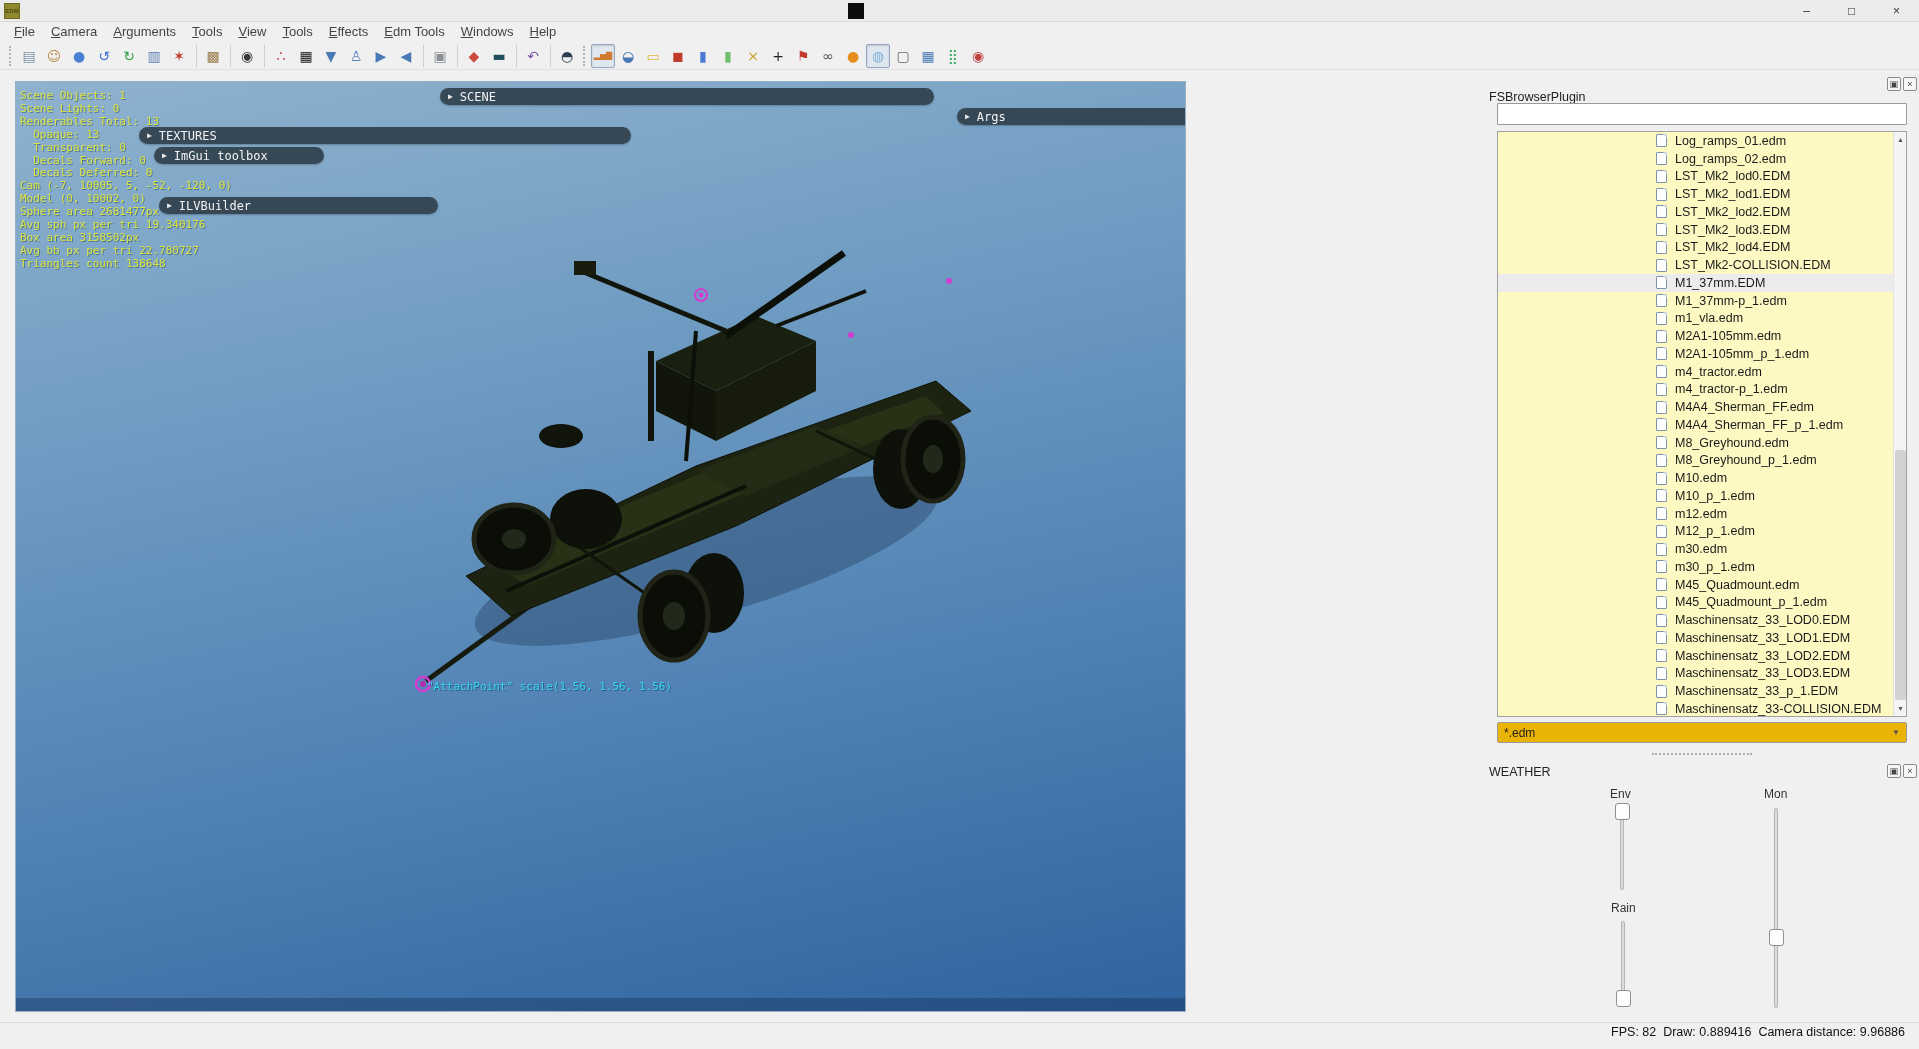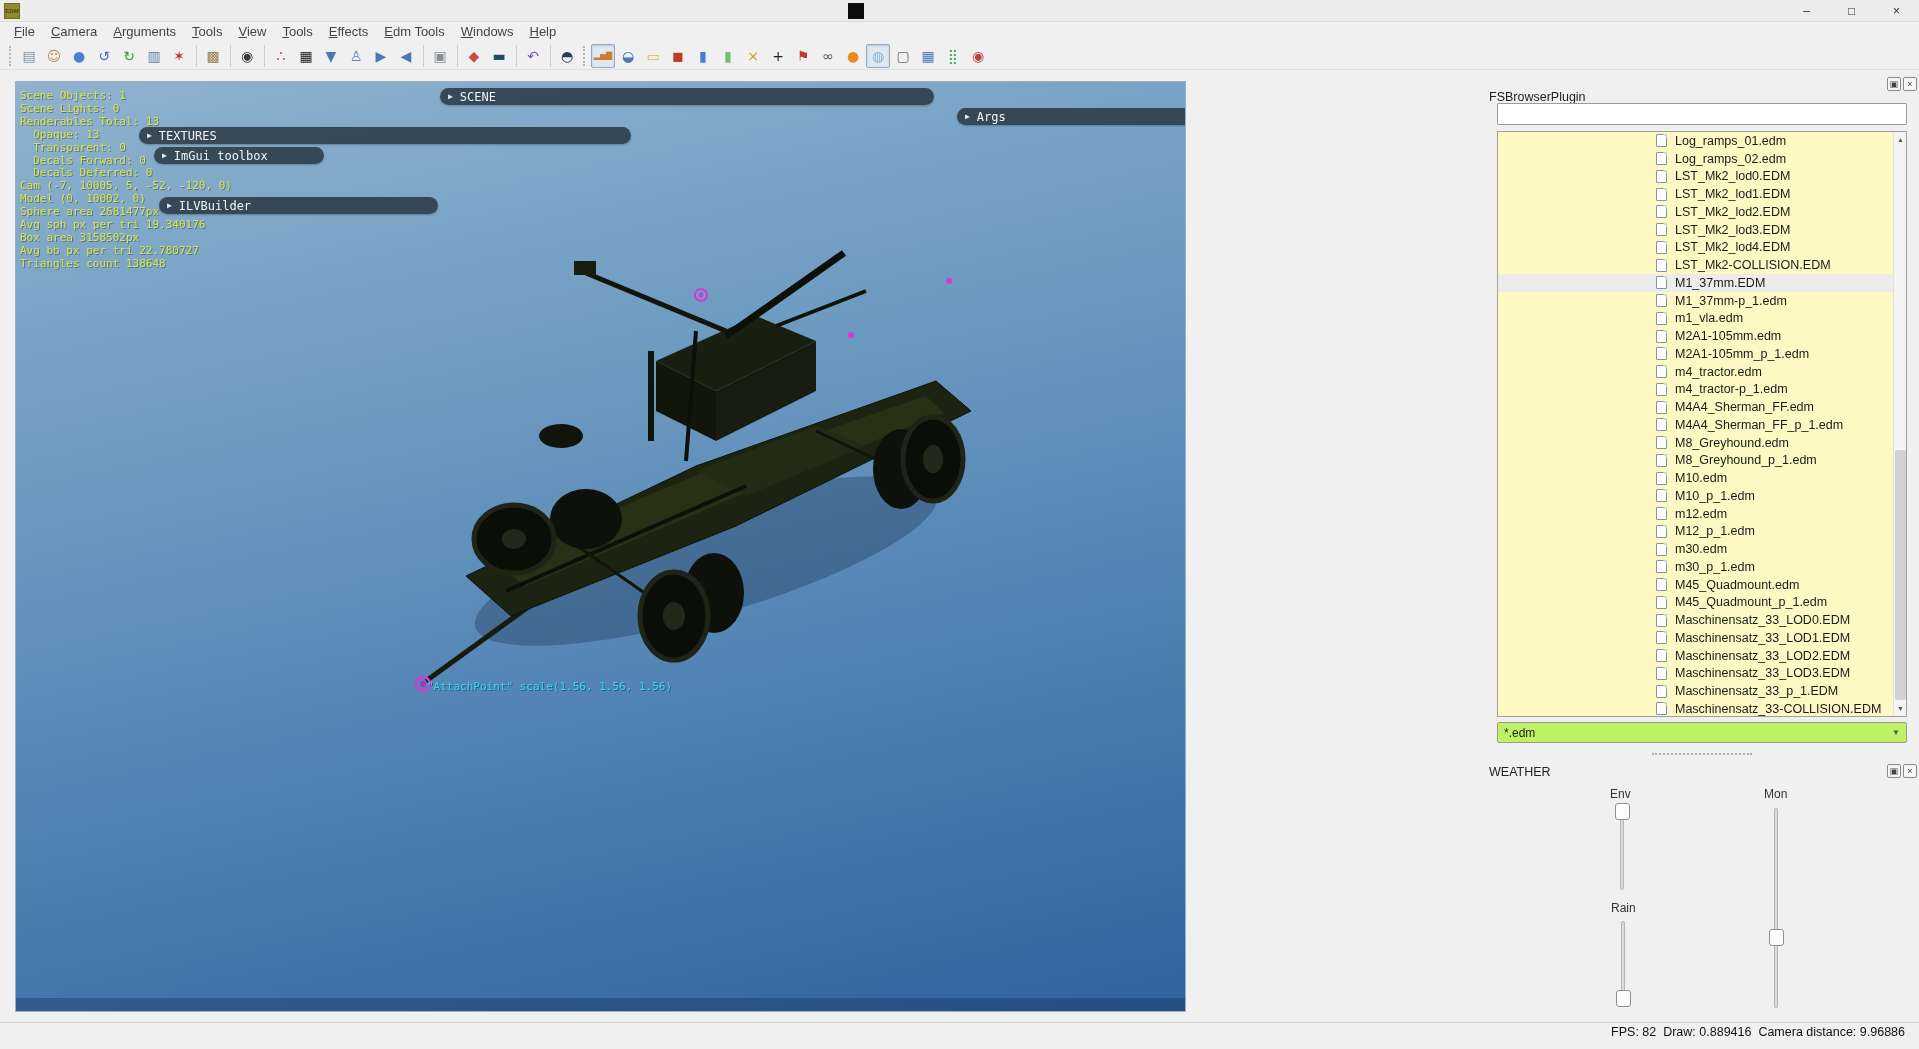--- a/index.html
+++ b/index.html
@@ -61,21 +61,21 @@
   .file-row.selected { background:#ececec; }
   .file-icon { width:11px; height:13px; background:#fff; border:1px solid #7e94a8; border-radius:1px; position:relative; flex:0 0 auto; }
   .file-icon::after { content:""; position:absolute; top:-1px; right:-1px; width:0; height:0; border-style:solid; border-width:0 4px 4px 0; border-color:transparent #c8d4de transparent transparent; }
   .file-name { font-size:12.5px; color:#1a1a1a; margin-left:8px; white-space:nowrap; }
   .vscroll { position:absolute; right:0; top:0; width:13px; height:100%; background:#f4f4f4; border-left:1px solid #e2e2e2; }
   .vs-arrow { position:absolute; left:0; width:13px; height:15px; font-size:7px; color:#5a5a5a; display:flex; align-items:center; justify-content:center; cursor:pointer; }
   .vs-up { top:0; }
   .vs-down { bottom:0; }
   .vs-thumb { position:absolute; left:1px; top:318px; width:11px; height:250px; background:#d2d2d2; border-radius:2px; cursor:pointer; }
 
-  .filter-select { position:absolute; left:12px; top:652px; width:410px; height:21px; background:#bef264; border:1px solid #9a9a9a; border-radius:2px; display:flex; align-items:center; padding:0 6px; font-size:12px; color:#222; cursor:pointer; }
+  .filter-select { position:absolute; left:12px; top:652px; width:410px; height:21px; background:#eab308; border:1px solid #9a9a9a; border-radius:2px; display:flex; align-items:center; padding:0 6px; font-size:12px; color:#222; cursor:pointer; }
   .filter-arrow { margin-left:auto; font-size:8px; color:#555; }
 
   .dock-splitter { position:absolute; left:167px; top:683px; width:100px; height:3px; border-top:2px dotted #b0b0b0; cursor:row-resize; }
 
   .weather-title { top:695px; }
   .weather-btns { top:694px; }
 
   .slider-label { position:absolute; font-size:12px; color:#333; }
   .slider-track { position:absolute; width:4px; background:#dcdcdc; border:1px solid #b5b5b5; border-radius:2px; cursor:pointer; }
   .slider-handle { position:absolute; width:15px; height:17px; background:#fdfdfd; border:1px solid #8f8f8f; border-radius:3px; cursor:grab; }

